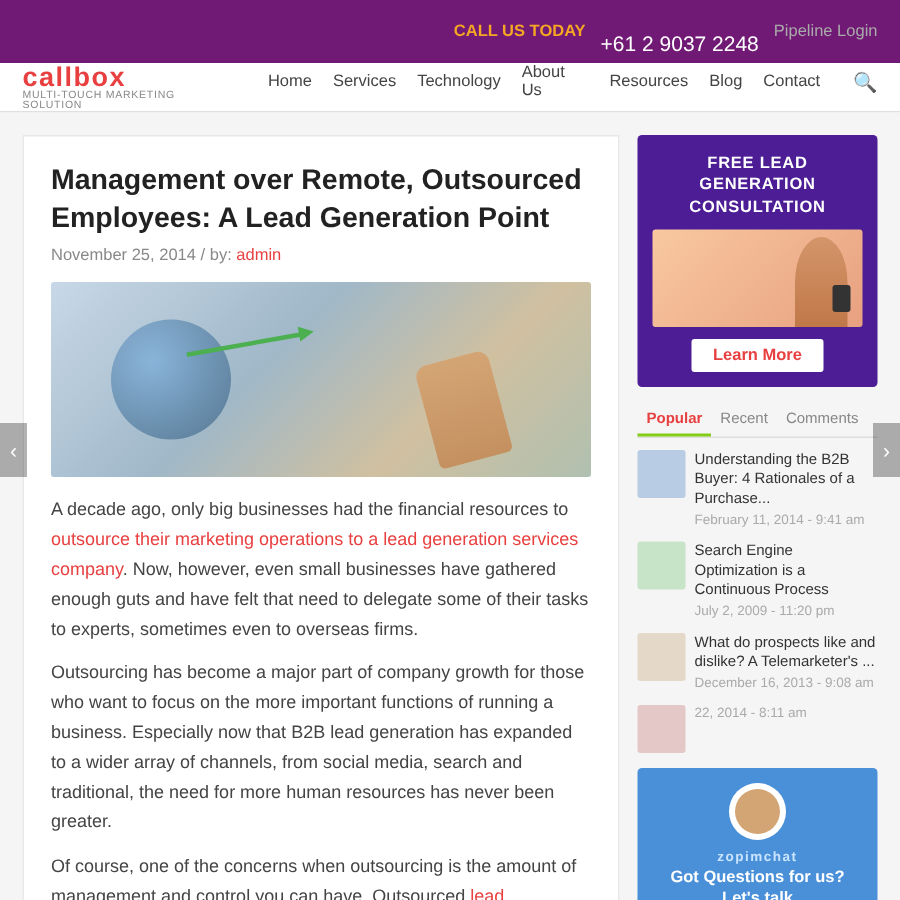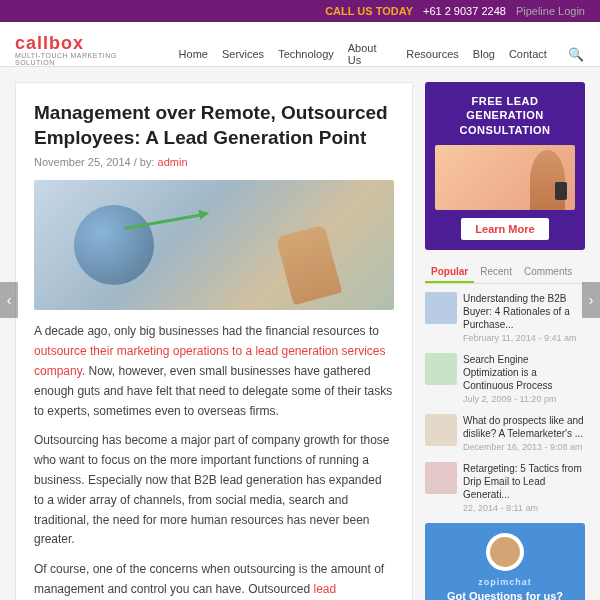--- a/index.html
+++ b/index.html
@@ -10,31 +10,31 @@
       background: #701a75;
       color: #fff;
       font-size: 11px;
       padding: 5px 15px;
       display: flex;
       align-items: center;
       justify-content: flex-end;
       gap: 10px;
     }
     .top-bar .call-us { color: #f5a623; font-weight: bold; font-size: 11px; }
-    .top-bar .phone { color: #fff; font-size: 11px; }
+    .top-bar .phone { color: #fff; font-size: 14px; margin-top: 16px; }
     .top-bar .pipeline { color: #aaa; font-size: 11px; cursor: pointer; }
 
     
     .nav {
       background: #fff;
       border-bottom: 1px solid #e0e0e0;
       display: flex;
-      align-items: flex-end;
+      align-items: flex-start;
       padding: 0 15px;
-      height: 45px;
+      height: 33px;
     }
     .nav .logo {
       margin-right: 20px;
       display: flex;
       flex-direction: column;
       line-height: 1;
     }
     .nav .logo .logo-text {
       font-size: 18px;
       font-weight: bold;
@@ -418,21 +418,20 @@
       <div class="post-thumb" style="background:#e4d8c8;"></div>
       <div class="post-info">
         <div class="post-title">What do prospects like and dislike? A Telemarketer's ...</div>
         <div class="post-date">December 16, 2013 - 9:08 am</div>
       </div>
     </div>
 
     <div class="post-item">
       <div class="post-thumb" style="background:#e4c8c8;"></div>
       <div class="post-info">
-        <div class="post-title">Retargeting: 5 Tactics from Drip Email to Lead Generati...</div>
         <div class="post-date">22, 2014 - 8:11 am</div>
       </div>
     </div>
 
     <div class="chat-widget">
       <div class="chat-avatar">
         <div class="chat-avatar-inner"></div>
       </div>
       <div class="chat-brand">zopimchat</div>
       <div class="chat-text">Got Questions for us? Let's talk</div>

